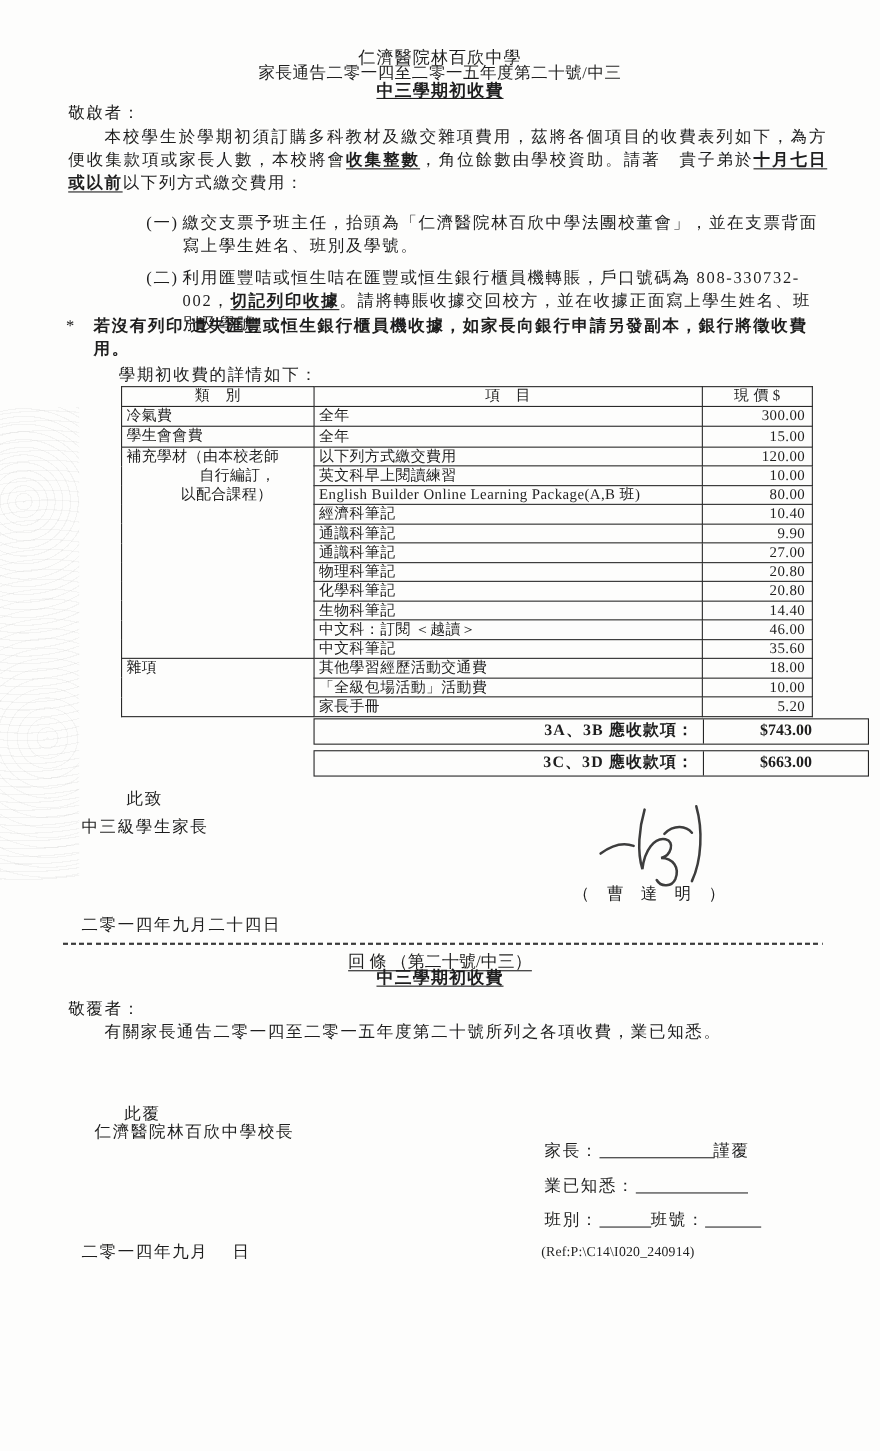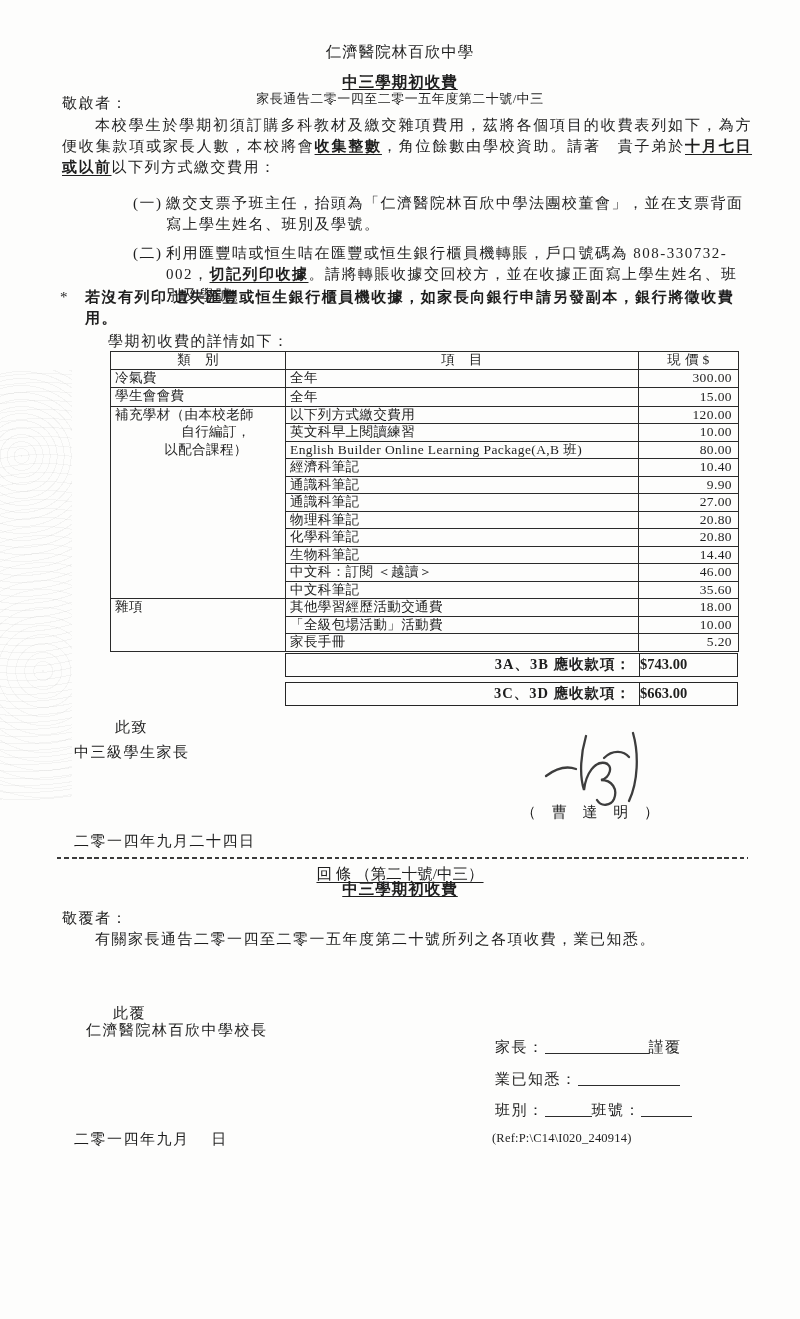--- a/index.html
+++ b/index.html
@@ -30,26 +30,26 @@
   }
   .fee-table th { height:18px; text-align:center; }
   .item-cell { text-align:left; }
   .price-cell { text-align:right; padding-right:6px !important; }
   .cat-cell { vertical-align:top; text-align:left; }
   .cat-line { height:17.4px; }
   .cat-line-1 { text-align:center; padding-left:36px; }
   .cat-line-2 { text-align:center; padding-left:16px; }
 
   .total-box {
-    position:absolute; left:285px; width:453px; height:24px;
+    position:absolute; left:285px; width:505px; height:24px;
     border:1.7px solid #262626; display:flex; background:#fdfdfc;
   }
   .total-label { width:353px; text-align:right; padding-right:8px; font-weight:bold;
     font-size:14.5px; line-height:21px; letter-spacing:1px; }
-  .total-amount { flex:1; border-left:1.7px solid #262626; 
+  .total-amount { flex:1; border-left:1.7px solid #262626; text-align:center;
     font-weight:bold; font-size:14.5px; line-height:21px; }
 
   .blank { display:inline-block; border-bottom:1.4px solid #2c2c2c; height:15px; vertical-align:-2px; }
   .sig-row { font-size:15px; letter-spacing:1px; }
   .name-caption { font-size:15px; letter-spacing:6px; }
   .divider { height:2px; background:repeating-linear-gradient(90deg,#3b3b3b 0 4.5px,transparent 4.5px 7.5px); }
   .underlined { text-decoration:underline; text-underline-offset:3px; }
   .ref-text { font-size:12.5px; letter-spacing:0.2px; }
   .noise {
     left:0; top:370px; width:72px; height:430px; pointer-events:none;
@@ -60,21 +60,21 @@
   svg.sig { stroke:#232323; stroke-width:2.3; fill:none; stroke-linecap:round; opacity:0.88; }
 </style>
 </head>
 <body>
 
 <div class="page">
 
   <div class="abs noise"></div>
 
   <div class="abs centerline" style="top:42px; font-size:15.5px; letter-spacing:1px;">仁濟醫院林百欣中學</div>
-  <div class="abs centerline" style="top:57px; font-size:13px; letter-spacing:0.5px;margin-top:33px;">家長通告二零一四至二零一五年度第二十號/中三</div>
+  <div class="abs centerline" style="top:57px; font-size:15px; letter-spacing:0.5px;">家長通告二零一四至二零一五年度第二十號/中三</div>
   <div class="abs centerline" style="top:72px; font-size:15.5px;">
     <span class="doc-title">中三學期初收費</span>
   </div>
 
   <div class="abs bodytext" style="left:62px; top:93px;">敬啟者：</div>
 
   <p class="abs bodytext" style="left:62px; top:115px; width:690px; margin:0; text-indent:33px; text-align:justify;"><span>本校學生於學期初須訂購多科教材及繳交雜項費用，茲將各個項目的收費表列如下，為方便收集款項或家長人數，本校將會</span><span class="hl">收集整數</span><span>，角位餘數由學校資助。請著　貴子弟於</span><span class="hl">十月七日或以前</span><span>以下列方式繳交費用：</span></p>
 
   <div class="abs bodytext hang" style="left:133px; top:193px; width:616px;">
     <span class="num">(一)</span>

